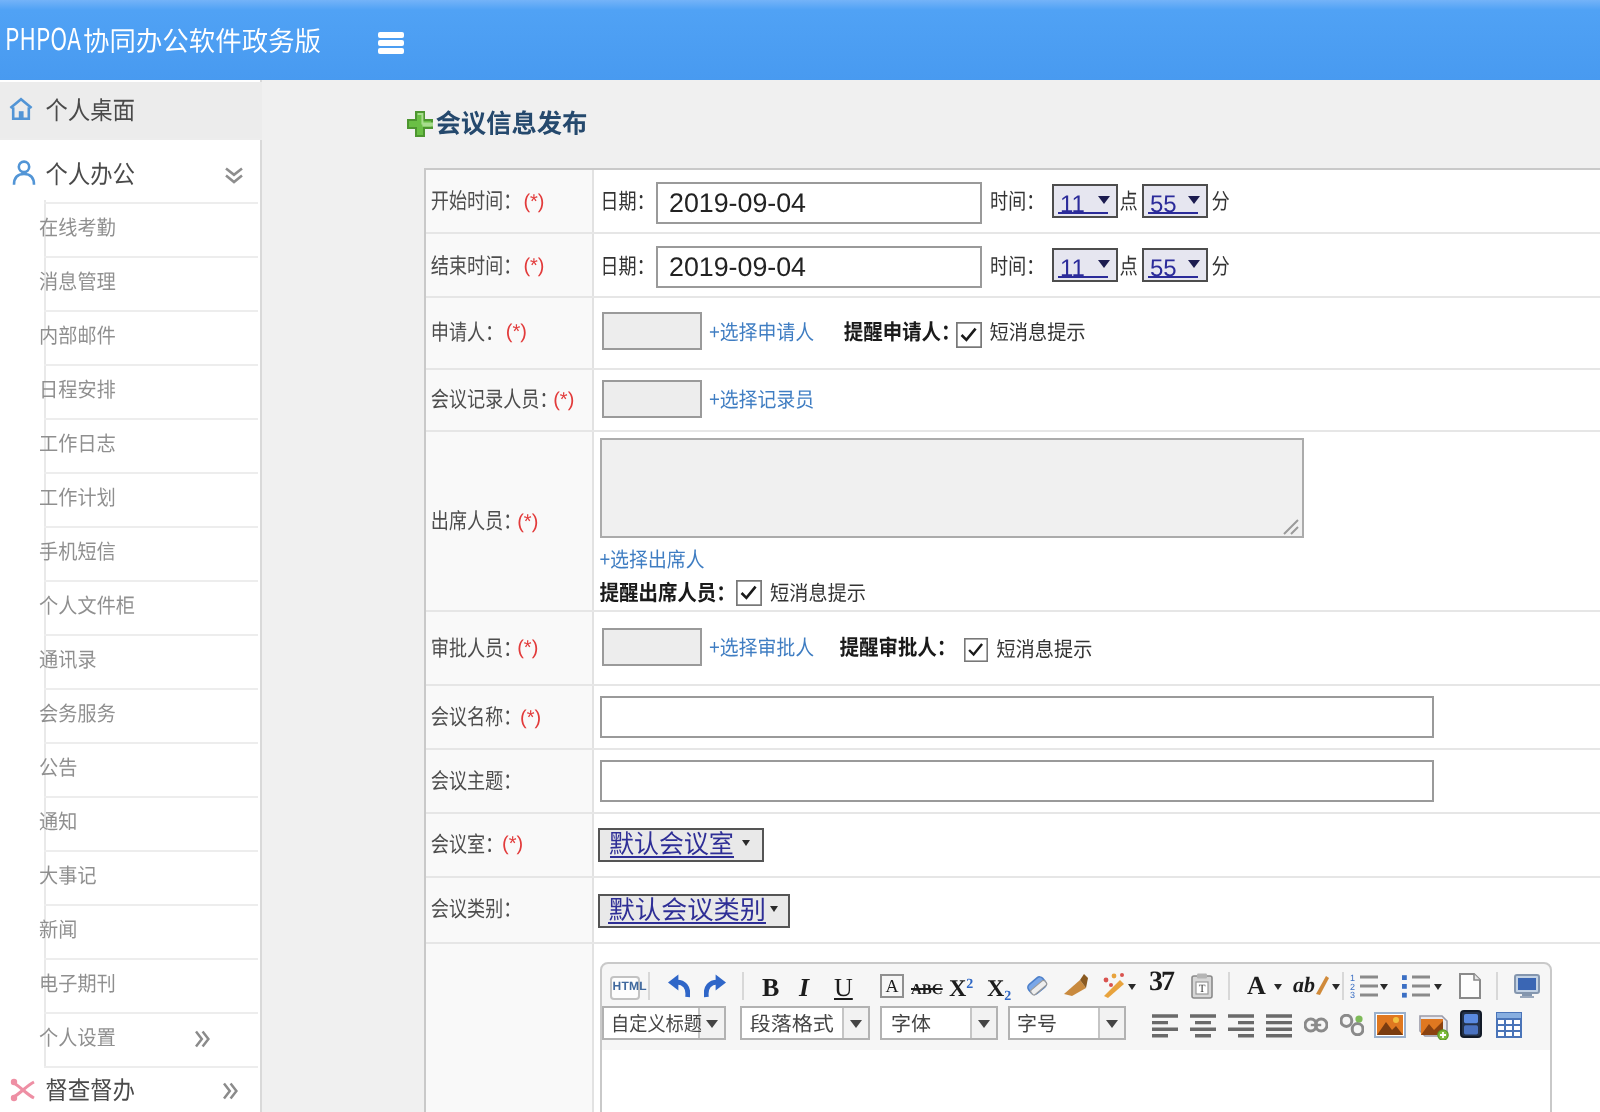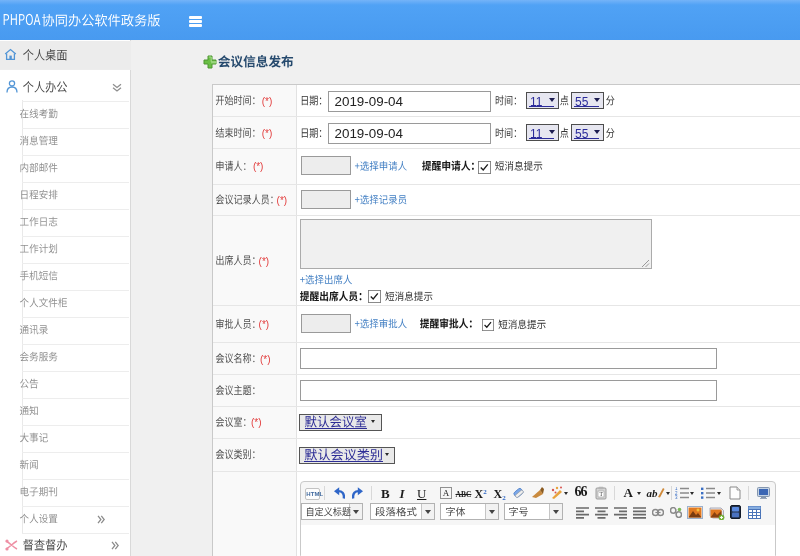--- a/index.html
+++ b/index.html
@@ -210,21 +210,21 @@
     <path d="M9 4 L12 8 L13 3 L11 1 z" fill="#8a5a20"></path>
   </svg>
 <svg class="abs" style="left:550px;top:486px" width="15" height="13" viewBox="0 0 15 13">
     <path d="M2 12 L10 4 L12 6 L4 13 z" fill="#e8a33d"></path>
     <circle cx="3" cy="4" r="1.2" fill="#d9534f"></circle>
     <circle cx="7" cy="2" r="1.2" fill="#e8a33d"></circle>
     <circle cx="11" cy="1.5" r="1" fill="#d9534f"></circle>
     <circle cx="5.5" cy="6.5" r="1" fill="#d9534f"></circle>
   </svg>
 <div class="abs mtri" style="left:564px;top:492px"></div>
-<div class="ebtn" style="left:574.5px;top:484px;font-size:14px;font-weight:bold;letter-spacing:-1px">66</div>
+<div class="ebtn" style="left:574.5px;top:484px;font-size:14px;font-weight:bold;letter-spacing:-1px">37</div>
 <svg class="abs" style="left:594.8px;top:486px" width="12" height="14" viewBox="0 0 12 14">
     <rect x="1" y="2" width="10" height="11" rx="1" fill="#d7d7d7" stroke="#8a8a8a" stroke-width=".8"></rect>
     <rect x="3.5" y="0.8" width="5" height="2.4" rx="0.6" fill="#b5b5b5"></rect>
     <rect x="3" y="5" width="6" height="6" fill="#fff" stroke="#999" stroke-width=".6"></rect>
     <text x="4.4" y="10" font-size="5.5" font-family="Liberation Serif" fill="#333">T</text>
   </svg>
 <div class="ebtn" style="left:623.5px;top:485px;font-size:13px;font-weight:bold">A</div>
 <div class="abs mtri" style="left:636.5px;top:492px"></div>
 <div class="ebtn" style="left:646.5px;top:487px;font-size:11px;font-weight:bold;font-style:italic">ab</div>
 <svg class="abs" style="left:657px;top:486px" width="8" height="12" viewBox="0 0 8 12">

